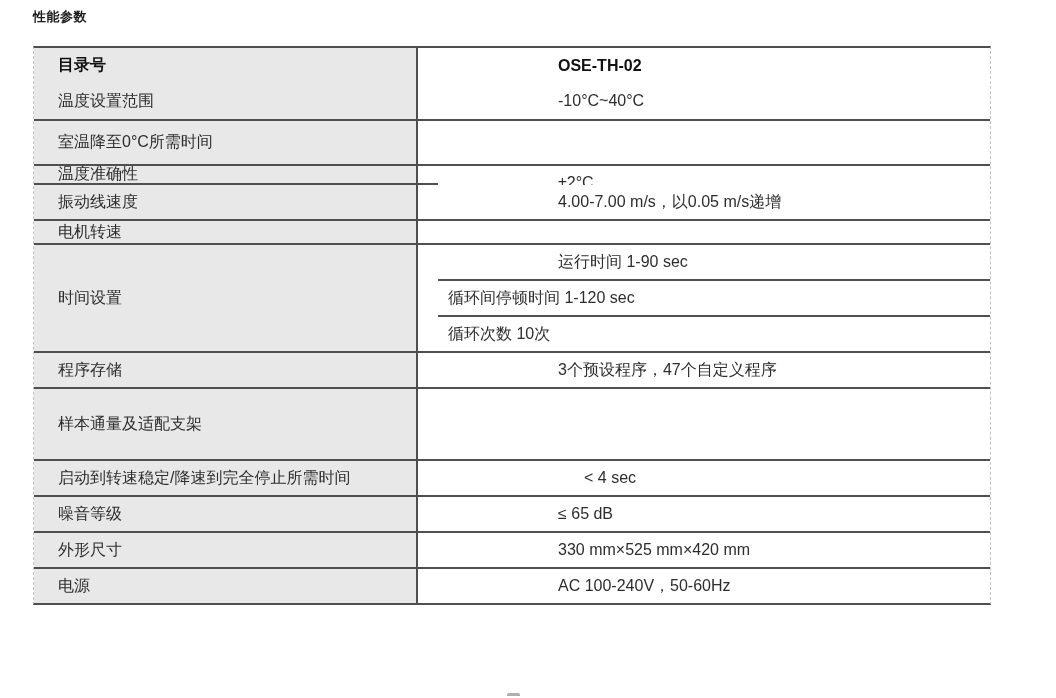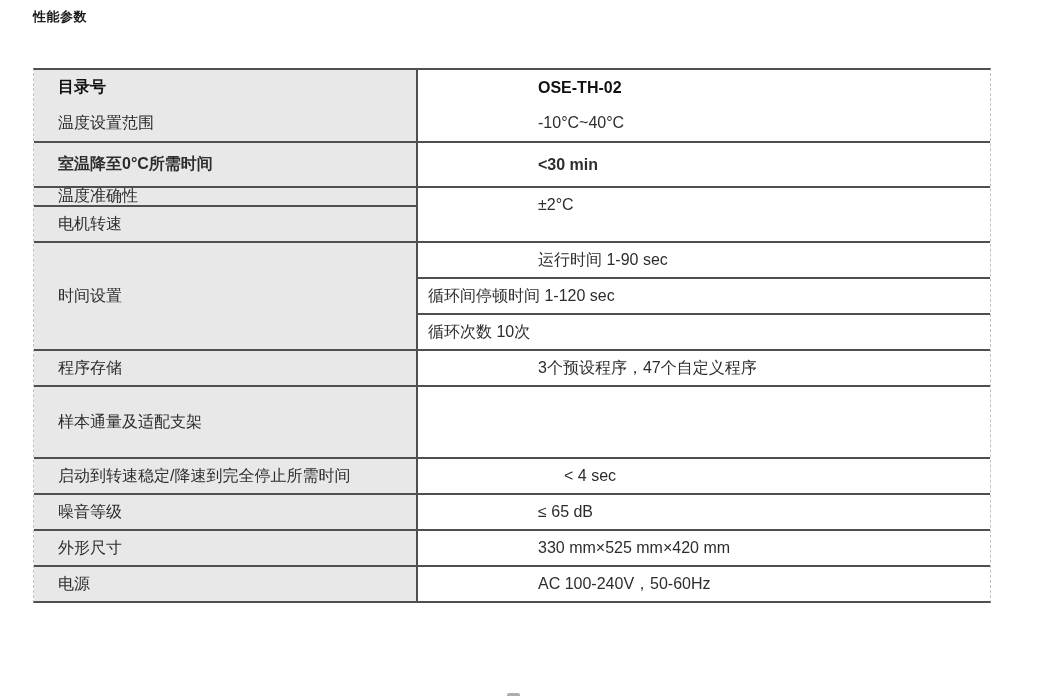--- a/index.html
+++ b/index.html
@@ -15,21 +15,21 @@
     position: absolute;
     top: 8px; left: 33px;
     font-size: 13px;
     font-weight: bold;
     color: #1a1a1a;
     letter-spacing: 0.5px;
   }
 
   .spec-table {
     position: absolute;
-    top: 68px; left: 33px;
+    top: 46px; left: 33px;
     width: 958px;
     border-top: 2px solid #4f4f4f;
     border-bottom: 2px solid #4f4f4f;
     border-left: 1px dashed #c3c3c3;
     border-right: 1px dashed #c3c3c3;
     font-size: 16px;
     color: #2d2d2d;
   }
 
   .row { display: flex; align-items: stretch; }
@@ -54,20 +54,21 @@
   .values { flex: 1; display: flex; flex-direction: column; }
 
   .value-cell {
     flex: 1;
     display: flex;
     align-items: center;
     padding-left: 120px;
     padding-right: 8px;
     background: #ffffff;
     min-height: 34px;
+    margin-left: 20px;
   }
   .value-cell + .value-cell { border-top: 2px solid #4f4f4f; padding-left: 10px; }
 
   .footer-mark {
     position: absolute;
     left: 507px; top: 693px;
     width: 13px; height: 3px;
     background: #9a9a9a;
     border-radius: 2px 2px 0 0;
     opacity: 0.8;
@@ -88,36 +89,39 @@
       </div>
     </div>
     <div id="rows-container">
   <div class="row" style="height: 36px;">
     <div class="param-cell">温度设置范围</div>
     <div class="values">
             <div class="value-cell">-10°C~40°C</div>
           </div>
   </div>
 
-  <div class="row" style="height: 45px; font-weight: bold;">
+  <div class="row" style="height: 45px;">
     <div class="param-cell">室温降至0°C所需时间</div>
-    <div class="values">
-            <div class="value-cell">&lt;30 min</div>
-          </div>
   </div>
 
   <div class="row" style="height: 19px;">
     <div class="param-cell">温度准确性</div>
     <div class="values">
             <div class="value-cell">±2°C</div>
           </div>
   </div>
 
+  <div class="row" style="height: 36px;">
+    <div class="param-cell">振动线速度</div>
+    <div class="values">
+            <div class="value-cell">4.00-7.00 m/s，以0.05 m/s递增</div>
+          </div>
+  </div>
 
-  <div class="row" style="height: 36px;">
+  <div class="row" style="height: 24px;">
     <div class="param-cell">电机转速</div>
   </div>
 
   <div class="row" style="height: 108px;">
     <div class="param-cell">时间设置</div>
     <div class="values">
             <div class="value-cell">运行时间 1-90 sec</div>
             <div class="value-cell">循环间停顿时间 1-120 sec</div>
             <div class="value-cell">循环次数 10次</div>
           </div>

